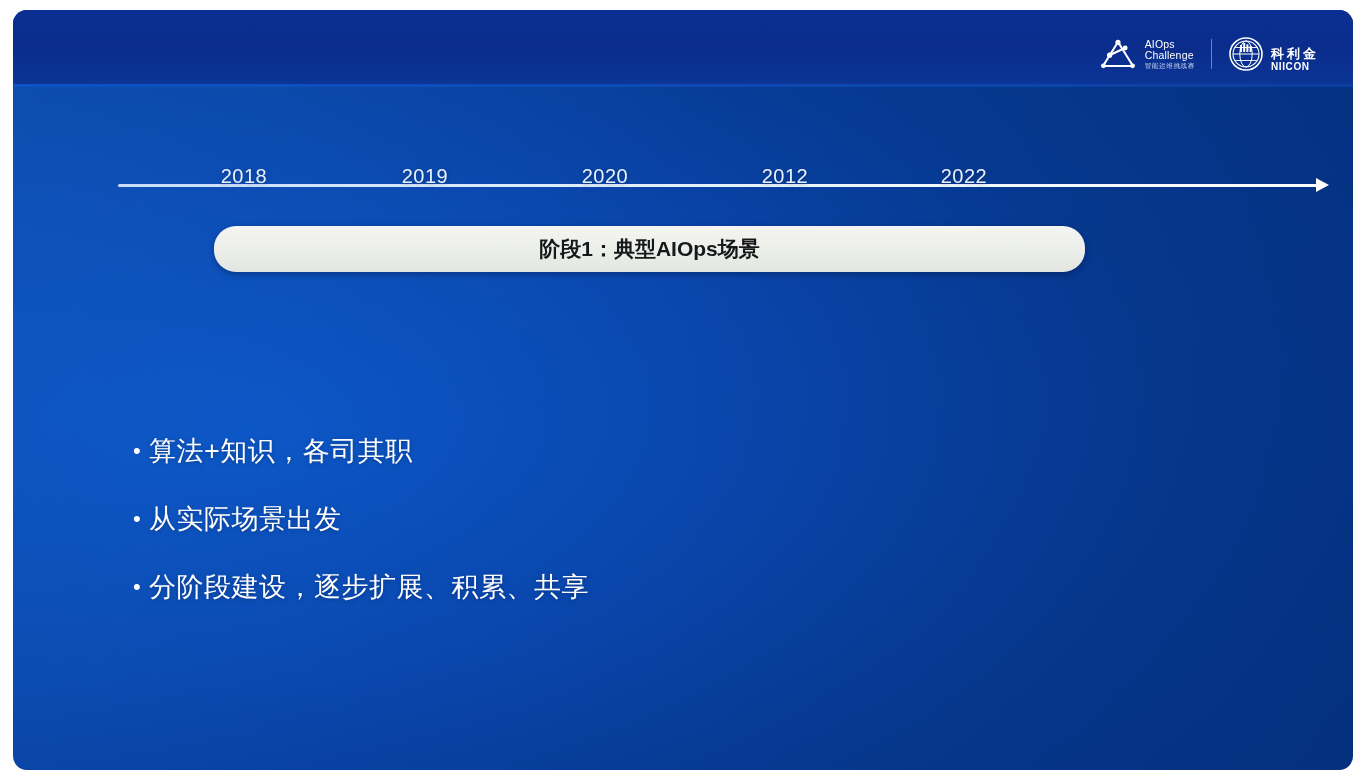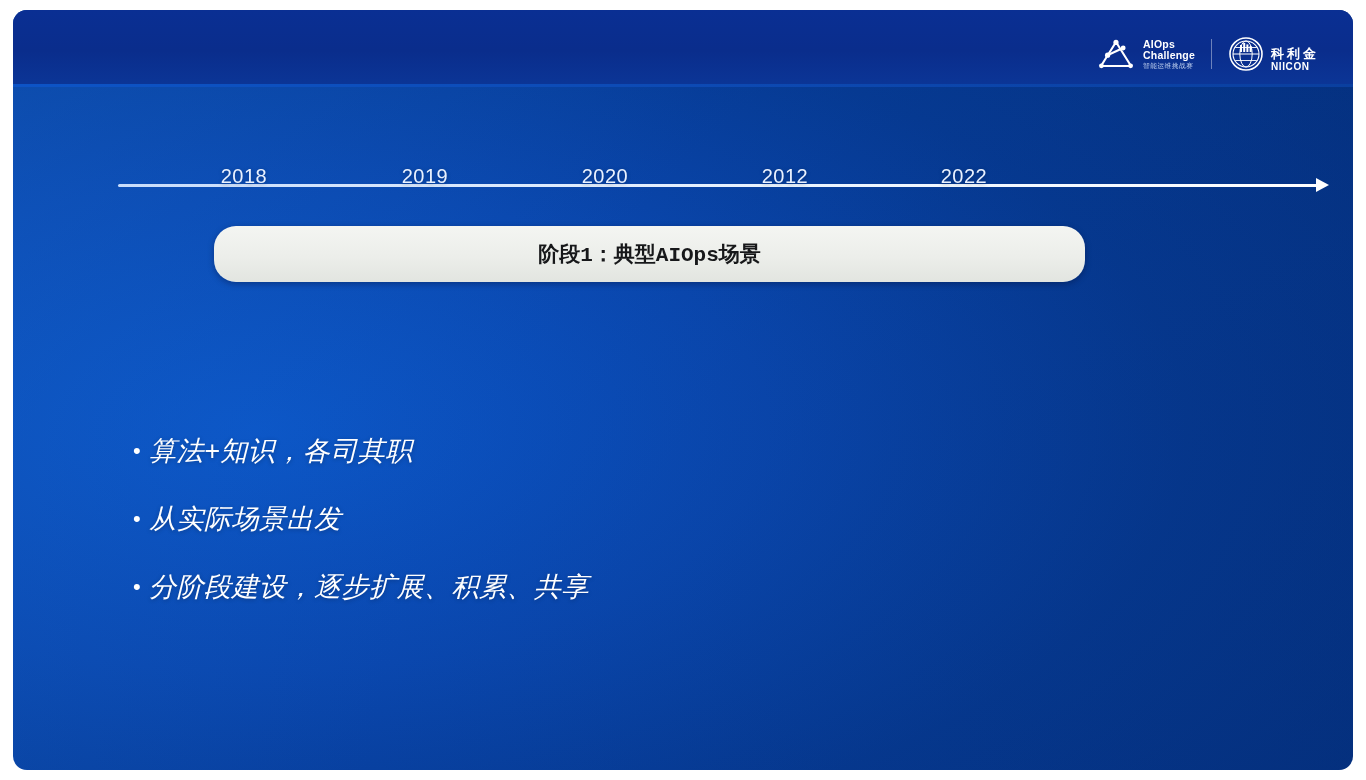--- a/index.html
+++ b/index.html
@@ -87,21 +87,21 @@
   }
   .logo-aiops {
     display: flex;
     align-items: center;
     gap: 7px;
   }
   .aiops-mark { width: 40px; height: 32px; display:block; }
   .aiops-text { display: flex; flex-direction: column; line-height: 1.06; }
   .aiops-l1, .aiops-l2 {
     font-size: 10.5px;
-    font-weight: 700;
+    font-weight: 400;
     color: #ffffff;
     letter-spacing: 0.2px;
   }
   .aiops-cn {
     font-size: 6.6px;
     color: #c8d8f4;
     letter-spacing: 0.6px;
     margin-top: 1.5px;
   }
   .logo-divider {
@@ -179,25 +179,24 @@
     border-radius: 22px;
     font-size: 21px;
     font-weight: 700;
     white-space: nowrap;
     z-index: 3;
   }
   .pill-stage1 {
     left: 201px;
     top: 216px;
     width: 871px;
-    height: 56px;
+    height: 46px;
     background: linear-gradient(180deg, #f4f5f2 0%, #eceeea 55%, #e2e5e0 100%);
     color: #17181a;
     box-shadow: 0 2px 6px rgba(0,10,40,0.35);
-    font-family: Liberation Mono, monospace;
   }
   .pill-stage2 {
     left: 604px;
     top: 303px;
     width: 500px;
     height: 38px;
     background: linear-gradient(180deg, #fafc9a 0%, #f6f88e 55%, #f1f383 100%);
     color: #1a1a10;
     box-shadow: 0 2px 6px rgba(0,10,40,0.35);
   }
@@ -224,21 +223,20 @@
     text-align: left;
   }
   .bullet-text {
     font-size: 27px;
     font-weight: 500;
     color: #ffffff;
     line-height: 34px;
     letter-spacing: 0.5px;
     text-shadow: 0 1px 4px rgba(0,0,0,0.28);
     white-space: nowrap;
-    font-style: italic;
   }
 
   
   .bizseer-plate {
     position: absolute;
     right: 0;
     bottom: 0;
     width: 176px;
     height: 90px;
     background: linear-gradient(180deg, #f3f4f6 0%, #f7f8f8 45%, #f2f3f1 100%);

